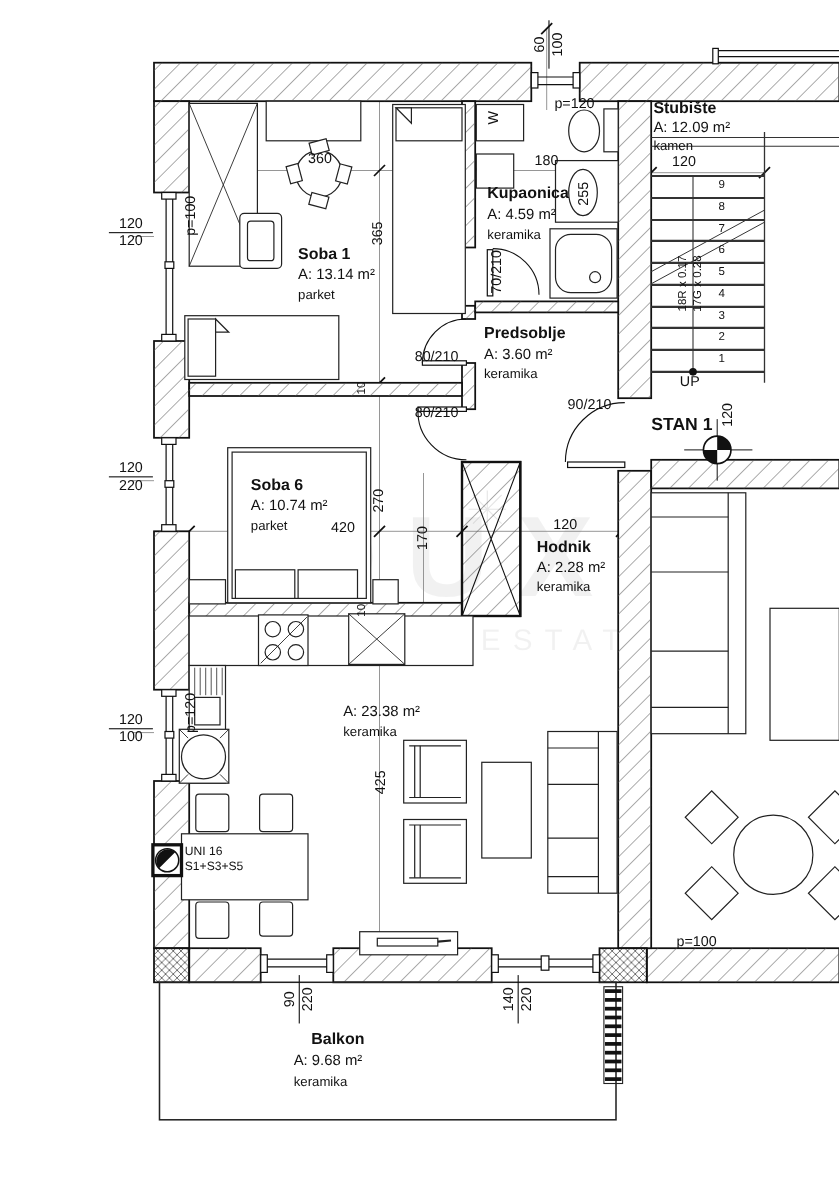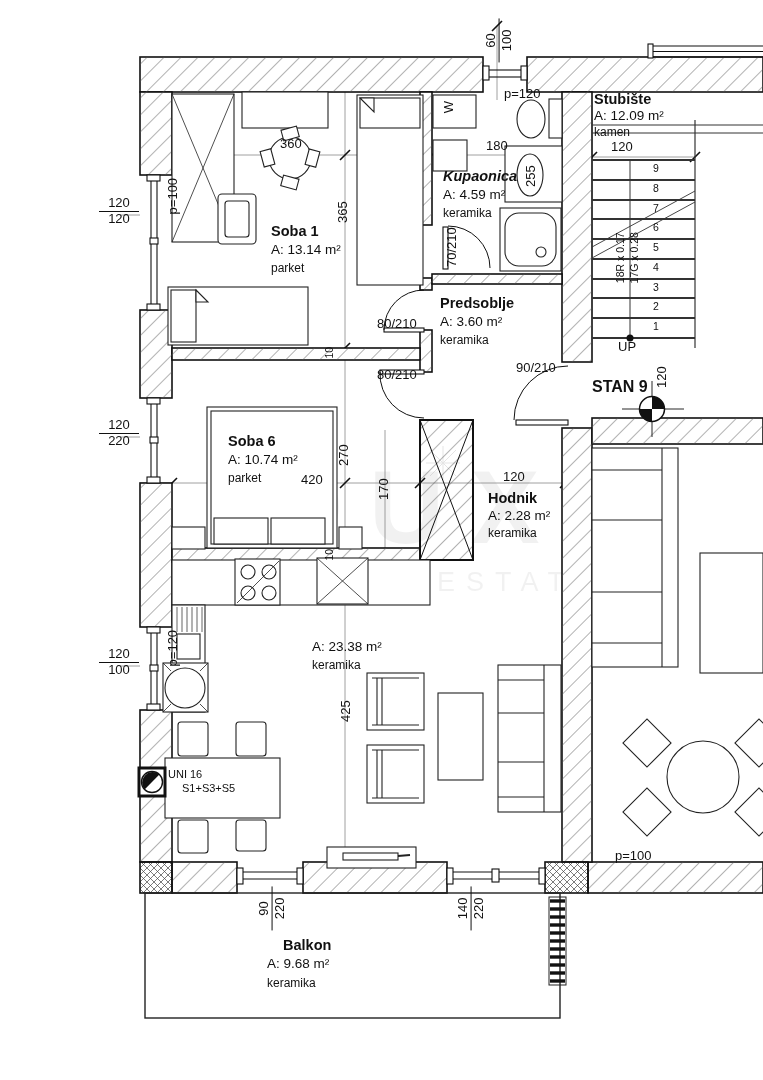--- a/index.html
+++ b/index.html
@@ -394,21 +394,21 @@
         <rect x="742" y="726" width="34" height="34" transform="rotate(45 759 743)"></rect>
         <rect x="742" y="795" width="34" height="34" transform="rotate(45 759 812)"></rect>
       </g>
     </g>
   </svg>
 
   <div class="lbl room-name" style="left:271px;top:224px;">Soba 1</div>
   <div class="lbl room-area" style="left:271px;top:243px;">A: 13.14  m²</div>
   <div class="lbl room-floor" style="left:271px;top:262px;">parket</div>
 
-  <div class="lbl room-name" style="left:443px;top:169px;font-style:italic;">Kupaonica</div>
+  <div class="lbl room-name" style="left:443px;top:169px;">Kupaonica</div>
   <div class="lbl room-area" style="left:443px;top:188px;">A: 4.59  m²</div>
   <div class="lbl room-floor" style="left:443px;top:207px;">keramika</div>
 
   <div class="lbl room-name" style="left:440px;top:296px;">Predsoblje</div>
   <div class="lbl room-area" style="left:440px;top:315px;">A: 3.60  m²</div>
   <div class="lbl room-floor" style="left:440px;top:334px;">keramika</div>
 
   <div class="lbl room-name" style="left:594px;top:92px;">Stubište</div>
   <div class="lbl room-area" style="left:594px;top:109px;">A: 12.09  m²</div>
   <div class="lbl room-floor" style="left:594px;top:126px;">kamen</div>
@@ -423,21 +423,21 @@
   <div class="lbl room-area" style="left:488px;top:509px;">A: 2.28  m²</div>
   <div class="lbl room-floor" style="left:488px;top:527px;">keramika</div>
 
   <div class="lbl room-area" style="left:312px;top:640px;">A: 23.38  m²</div>
   <div class="lbl room-floor" style="left:312px;top:659px;">keramika</div>
 
   <div class="lbl room-name" style="left:267px;top:938px;margin-left:16px;">Balkon</div>
   <div class="lbl room-area" style="left:267px;top:957px;">A: 9.68  m²</div>
   <div class="lbl room-floor" style="left:267px;top:977px;">keramika</div>
 
-  <div class="lbl" style="left:592px;top:378px;font-size:16px;font-weight:bold;">STAN 9</div>
+  <div class="lbl" style="left:592px;top:378px;font-size:16px;font-weight:bold;">STAN 1</div>
   <div class="lbl dim vrot" style="left:632px;top:370px;width:60px;">120</div>
 
   <div class="lbl stack" style="left:99px;top:196px;width:40px;">
     <span class="t">120</span>
     <span class="b">120</span>
   </div>
   <div class="lbl dim vrot" style="left:143px;top:189px;width:60px;">p=100</div>
 
   <div class="lbl stack" style="left:99px;top:418px;width:40px;">
     <span class="t">120</span>
@@ -471,21 +471,21 @@
   <div class="lbl dim" style="left:301px;top:473px;">420</div>
   <div class="lbl dim vrot" style="left:314px;top:448px;width:60px;">270</div>
   <div class="lbl dim vrot" style="left:354px;top:482px;width:60px;">170</div>
 
   <div class="lbl dim-sm vrot" style="left:315px;top:347px;width:30px;">10</div>
   <div class="lbl dim-sm vrot" style="left:315px;top:549px;width:30px;">10</div>
 
   <div class="lbl dim vrot" style="left:316px;top:704px;width:60px;">425</div>
 
   <div class="lbl" style="left:168px;top:768px;font-size:11px;">UNI 16</div>
-  <div class="lbl" style="left:168px;top:782px;font-size:11px;padding-left:14px;">S1+S3+S5</div>
+  <div class="lbl" style="left:168px;top:782px;font-size:11px;">S1+S3+S5</div>
 
   <div class="lbl stack vrot" style="left:250px;top:893px;width:44px;">
     <span class="t">90</span>
     <span class="b">220</span>
   </div>
   <div class="lbl stack vrot" style="left:449px;top:893px;width:44px;">
     <span class="t">140</span>
     <span class="b">220</span>
   </div>
 

